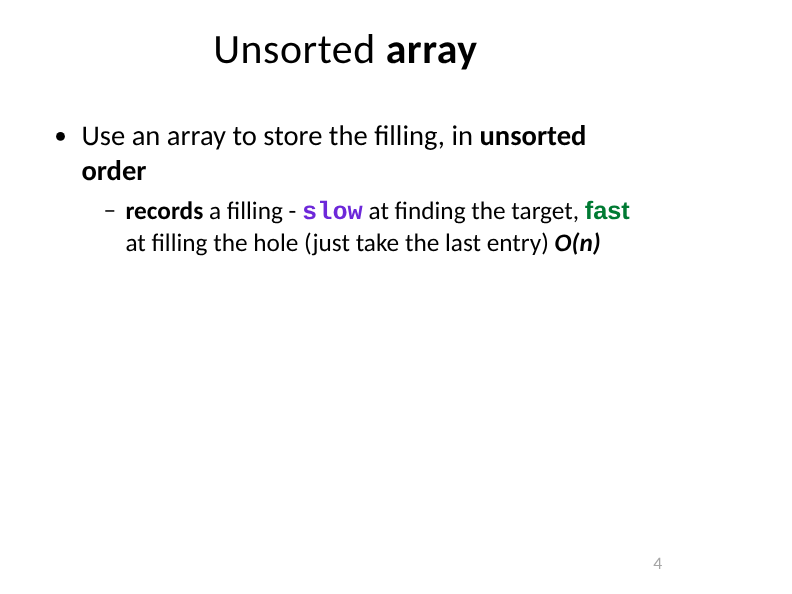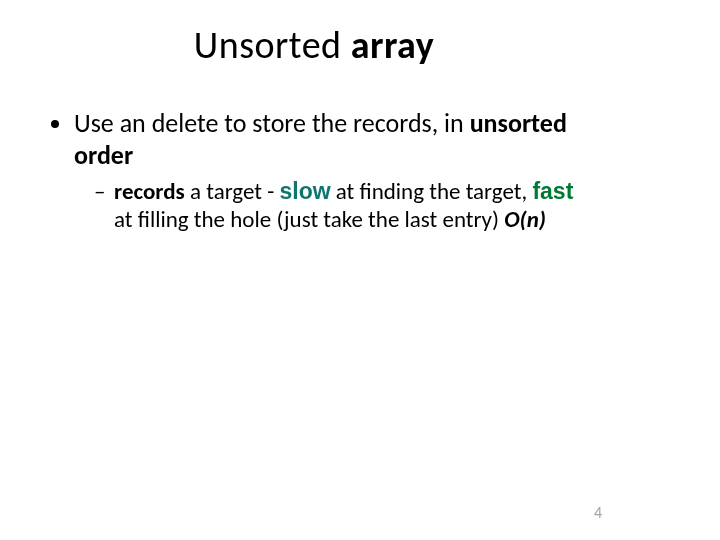--- a/index.html
+++ b/index.html
@@ -49,48 +49,48 @@
   }
   ul.level2 > li::before {
     content: "–";
     position: absolute;
     left: 0;
     top: 0;
   }
   b { font-weight: 700; text-align: right; }
   i { font-style: italic; }
   .fast { color: #007a33; font-weight: 700; font-family: "Comic Sans MS", "Comic Sans", cursive, sans-serif; }
-  .slow { color: #0f766e; font-weight: 700; font-family: Liberation Sans, sans-serif; }
+  .slow { color: #6d28d9; font-weight: 700; font-family: Liberation Mono, monospace; }
   .pagenum {
     position: absolute;
     right: 26px;
     bottom: 18px;
     color: #a6a6a6;
     font-size: 16px;
   }
 </style>
 </head>
 <body>
 
 <div class="slide">
 
   <div class="title">
     <span>Unsorted </span><span class="bold">array</span>
   </div>
 
   <div class="body">
     <ul class="level1">
       <li>
-        <span>Use an delete to store the records, in </span><b>unsorted order</b>
+        <span>Use an array to store the filling, in </span><b>unsorted order</b>
 
         <ul class="level2">
 
 
           <li>
-            <b>records</b><span> a target - </span><span class="slow">slow</span><span> at finding the target, </span><span class="fast">fast</span><span> at filling the hole (just take the last entry) </span><b><i>O(n)</i></b>
+            <b>records</b><span> a filling - </span><span class="slow">slow</span><span> at finding the target, </span><span class="fast">fast</span><span> at filling the hole (just take the last entry) </span><b><i>O(n)</i></b>
           </li>
 
 
         </ul>
       </li>
     </ul>
   </div>
 
   <div class="pagenum">4</div>
 </div>

